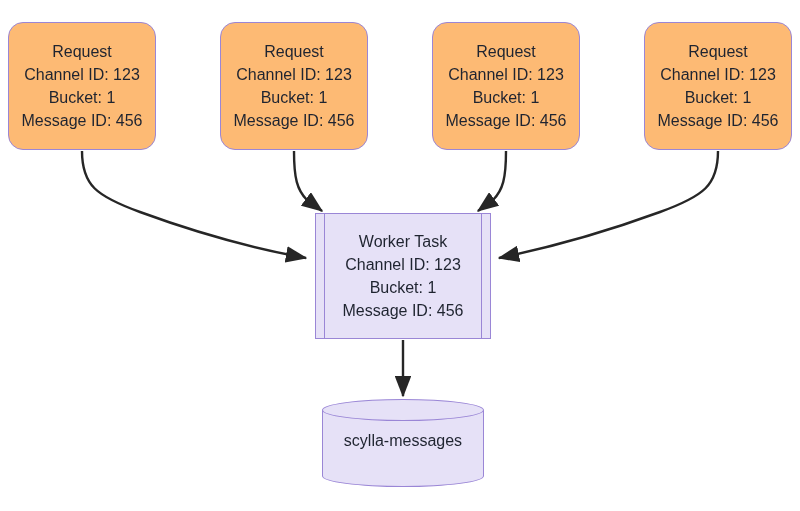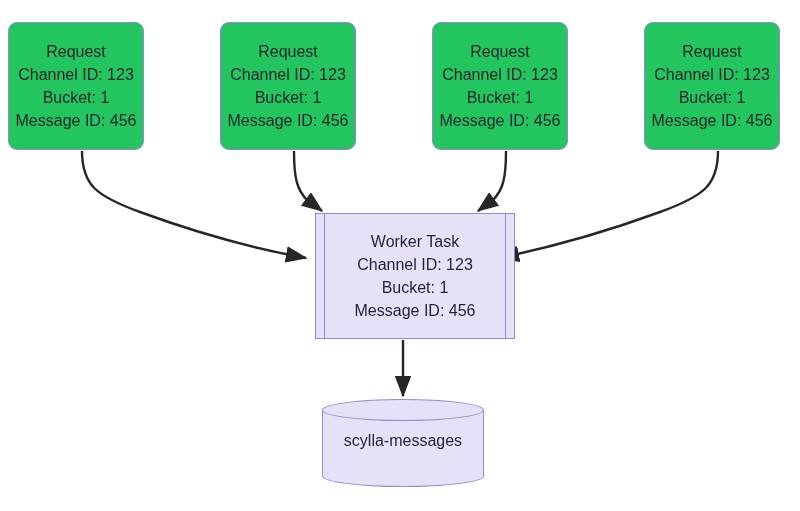--- a/index.html
+++ b/index.html
@@ -33,35 +33,35 @@
     flex-direction: column;
     align-items: center;
     justify-content: center;
     text-align: center;
     color: #1f2430;
     font-size: 16px;
     line-height: 1.45;
     z-index: 2;
   }
   .request-node {
-    width: 136px;
+    width: 148px;
     height: 128px;
-    background: #22c55e;
+    background: #fdba74;
     border: 1.4px solid #9a86d6;
-    border-radius: 9px;
+    border-radius: 15px;
   }
   .node-line {
     display: block;
     white-space: nowrap;
   }
   
   .worker-node {
     left: 315px;
     top: 213px;
-    width: 200px;
+    width: 176px;
     height: 126px;
     background: #e6e1f7;
     border: 1.4px solid #9a86d6;
     border-radius: 0;
   }
   .worker-inner-bar {
     position: absolute;
     top: -1.4px;
     bottom: -1.4px;
     width: 0;

